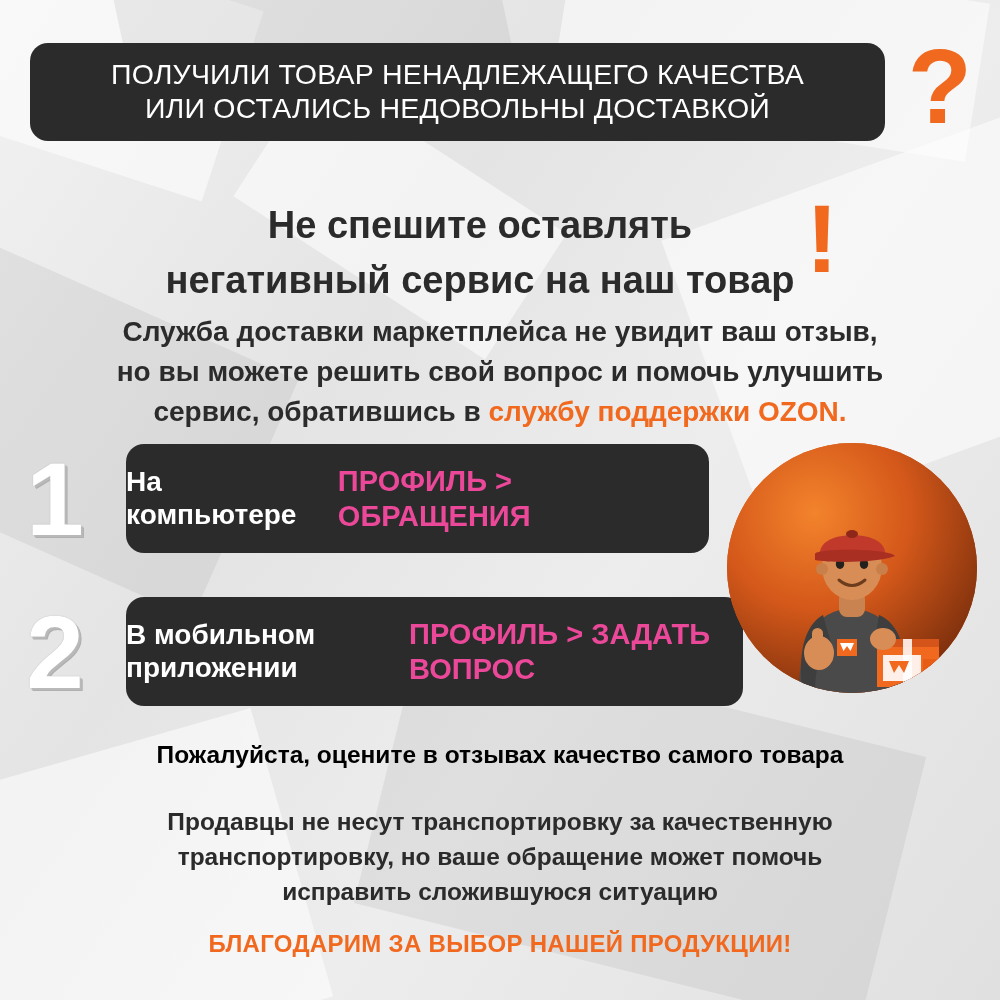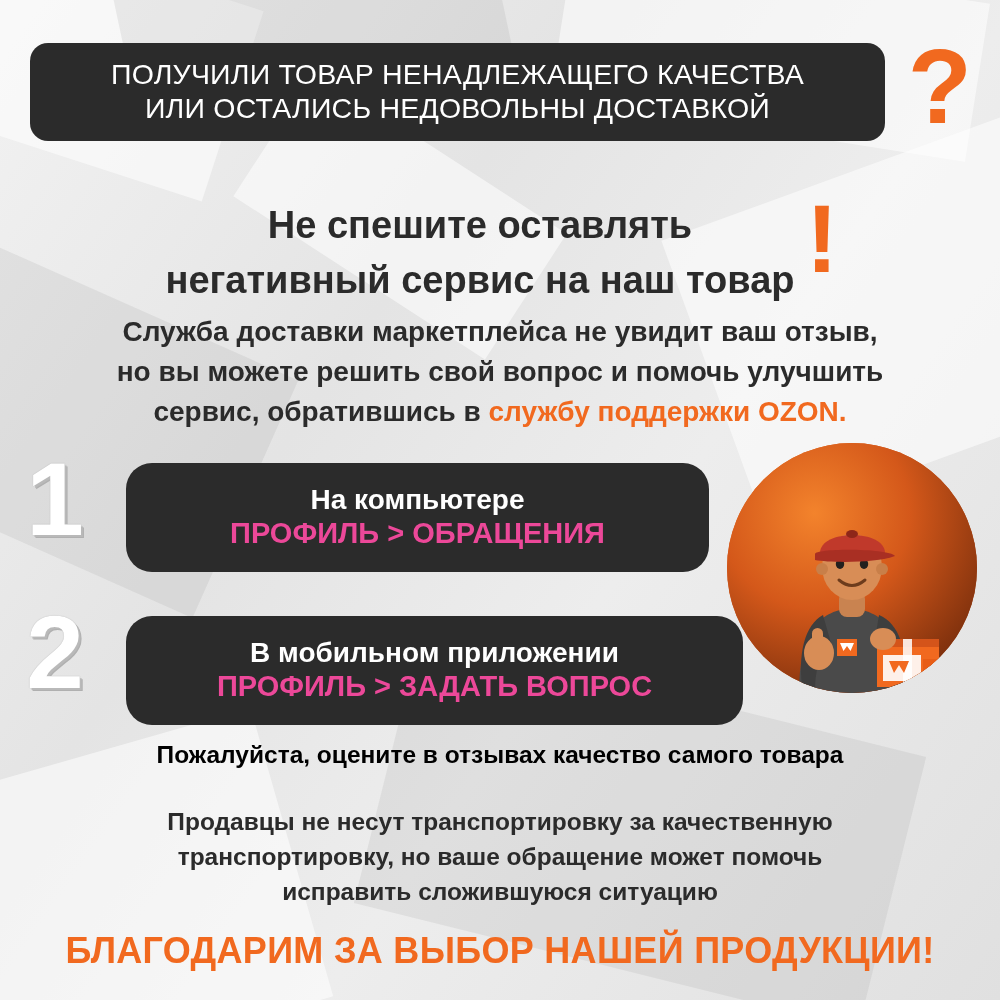--- a/index.html
+++ b/index.html
@@ -116,27 +116,26 @@
       2px 2px 0 #b9b9b9,
       3px 3px 0 #b0b0b0,
       0 0 1px #9d9d9d;
   }
   .step-num.n1 { left: 26px; top: 447px; }
   .step-num.n2 { left: 26px; top: 600px; }
 
   .step-box {
     position: absolute;
     background: #2b2b2b;
-    border-radius: 26px;
+    border-radius: 18px;
     display: flex;
-    flex-direction: column;
+    flex-direction: row;
     align-items: center;
     justify-content: center;
     box-sizing: border-box;
-    margin-top: 19px;
   }
   .step-box.b1 { left: 126px; top: 444px; width: 583px; height: 109px; }
   .step-box.b2 { left: 126px; top: 597px; width: 617px; height: 109px; }
   .step-box .l1 {
     color: #ffffff;
     font-weight: bold;
     font-size: 28px;
     line-height: 1.15;
   }
   .step-box .l2 {
@@ -186,21 +185,21 @@
 
   
   .thanks {
     position: absolute;
     left: 0;
     right: 0;
     top: 930px;
     text-align: center;
     color: #f1691f;
     font-weight: bold;
-    font-size: 36px;
+    font-size: 24px;
     text-transform: uppercase;
     letter-spacing: 0.3px;
   }
 </style>
 </head>
 <body>
 
 <div id="poster">
 
   <div class="bg"></div>

